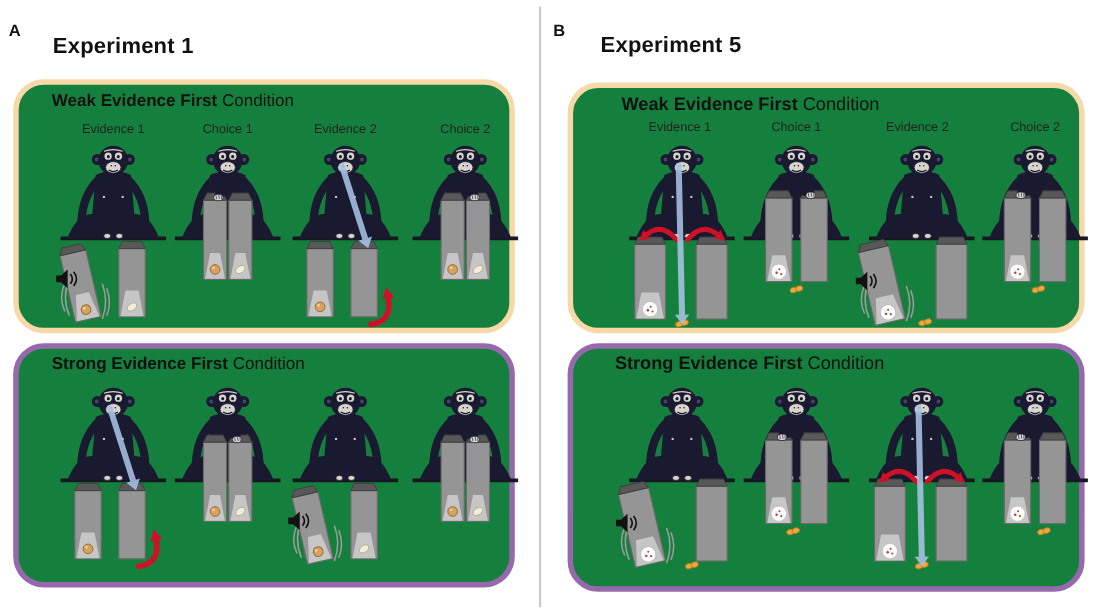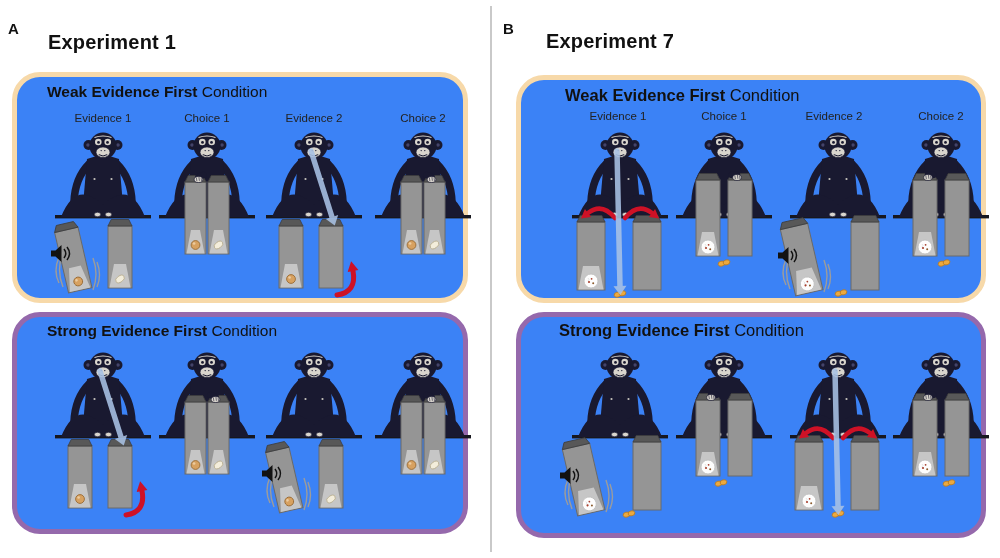--- a/index.html
+++ b/index.html
@@ -1,40 +1,40 @@
 <!DOCTYPE html>
 <html><head>
 <meta charset="utf-8">
 <style>
   *{margin:0;padding:0;box-sizing:border-box}
   html,body{background:#fff}
   #fig{position:relative;width:1000px;height:558px;background:#fff;
        font-family:"Liberation Sans",sans-serif;color:#111;overflow:hidden}
   .panel-label{position:absolute;font-weight:bold;font-size:15px;line-height:1}
   .exp-title{position:absolute;font-weight:bold;font-size:20px;line-height:1;letter-spacing:.2px}
-  .cond-box{position:absolute;border:5px solid #0ea5e9;border-radius:28px;background:#3b82f6}
+  .cond-box{position:absolute;border:5px solid #0ea5e9;border-radius:28px;background:#15803d}
   .cond-title{position:absolute;font-size:15.5px;line-height:1.1;white-space:nowrap}
   .cond-title.big{font-size:16.5px}
   .cond-title b{font-weight:bold}
   .col-label{position:absolute;transform:translateX(-50%);font-size:11.5px;color:#222;white-space:nowrap}
   .scene{position:absolute;width:110px;height:180px}
   .scene svg{overflow:visible;display:block}
   .divider{position:absolute;background:#C9C9C9}
 </style>
 </head>
 <body>
 
 <div id="fig">
   <div class="divider" style="left:490px;top:6px;width:2px;height:546px"></div>
 
   <div class="panel-label" style="left:8px;top:21px">A</div>
   <div class="exp-title" style="left:48px;top:32px">Experiment 1</div>
 
   <div class="panel-label" style="left:503px;top:21px">B</div>
-  <div class="exp-title" style="left:546px;top:31px">Experiment 7</div>
+  <div class="exp-title" style="left:546px;top:31px">Experiment 5</div>
 
   <div class="cond-box" style="left: 12px; top: 72px; width: 456px; height: 231px; border-color: rgb(247, 217, 169);">
     <div class="cond-title" style="left:30px;top:6px">
       <b>Weak Evidence First</b><span> Condition</span>
     </div>
     <span class="col-label" style="left:86px;top:35px">Evidence 1</span>
     <span class="col-label" style="left:190px;top:35px">Choice 1</span>
     <span class="col-label" style="left:297px;top:35px">Evidence 2</span>
     <span class="col-label" style="left:406px;top:35px">Choice 2</span>
   <div class="scene" style="left: 31px; top: 45px;">

